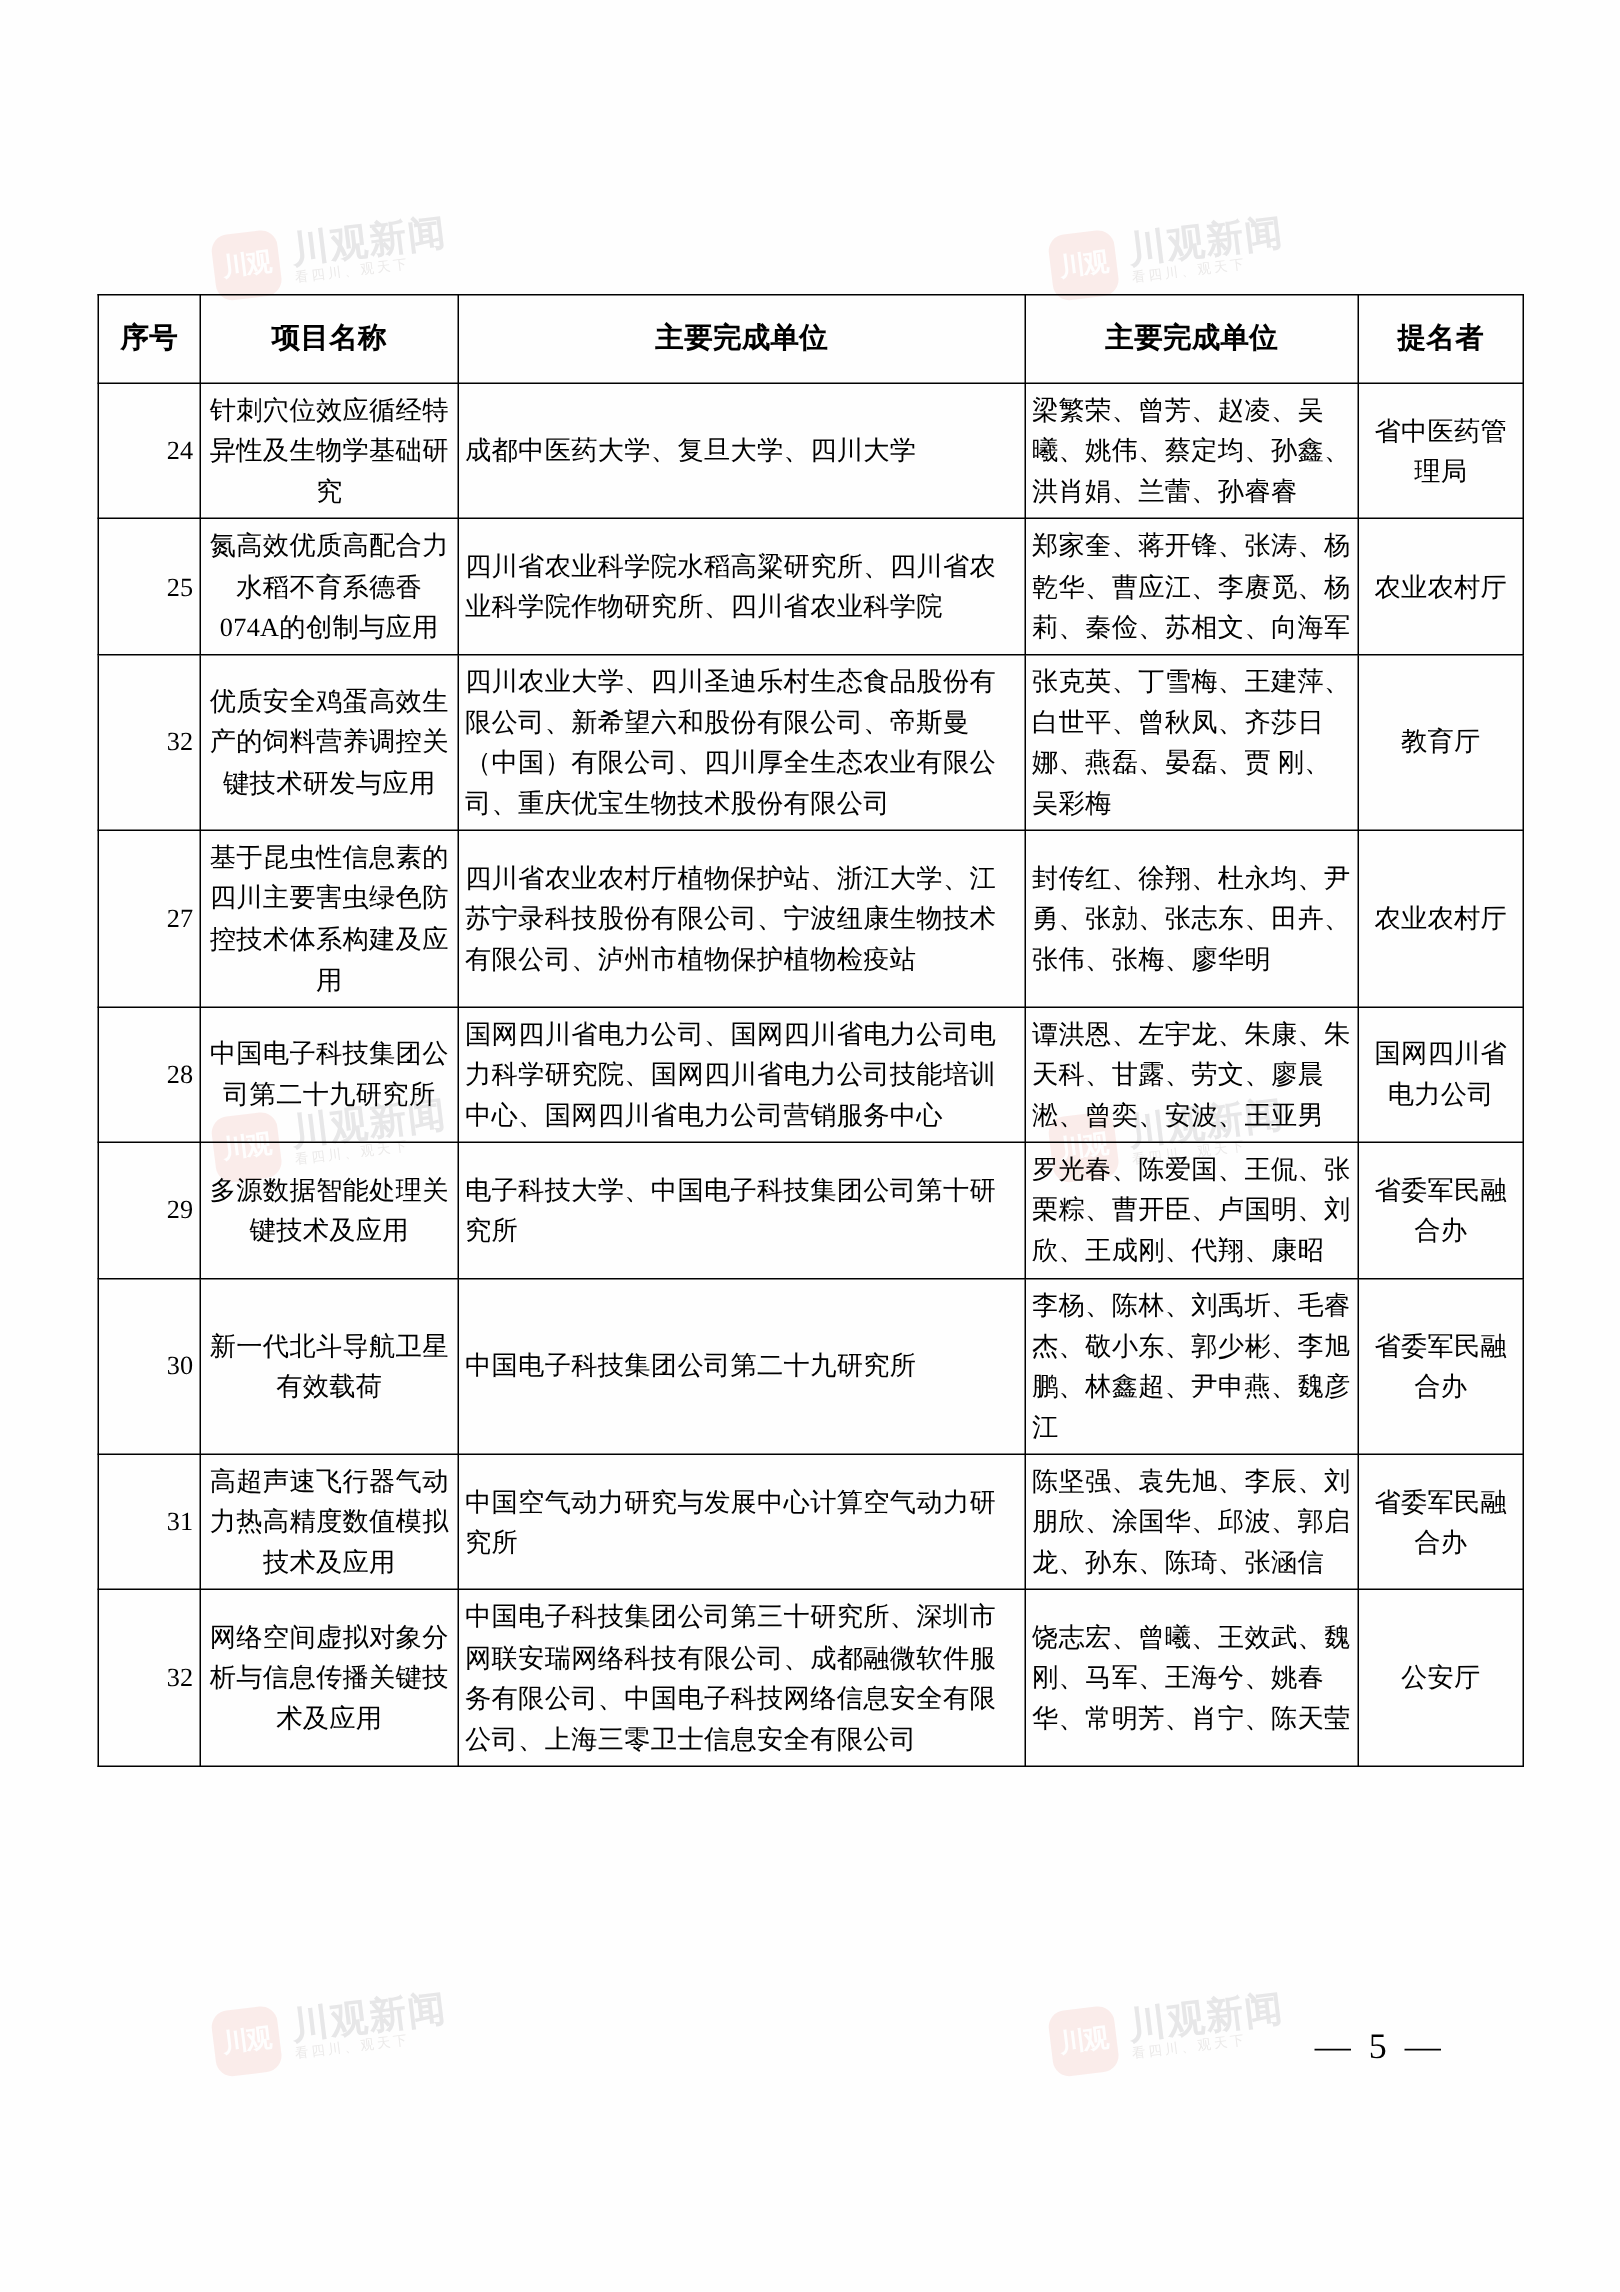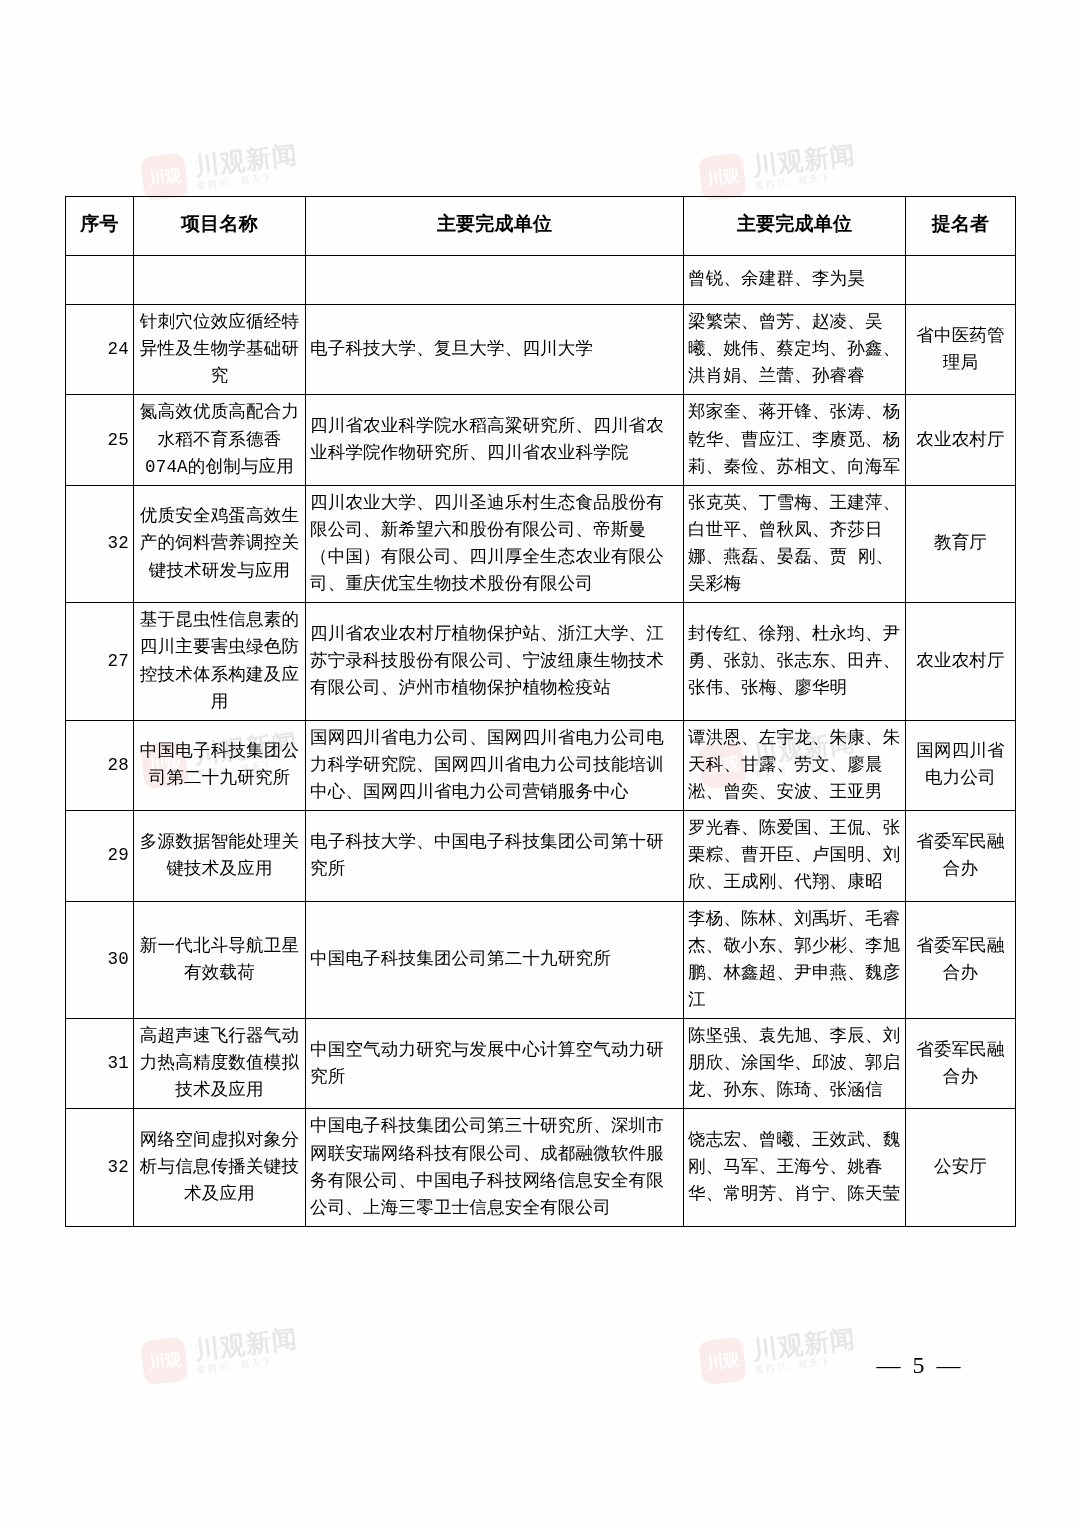--- a/index.html
+++ b/index.html
@@ -93,21 +93,20 @@
   }
   table.awards th,
   table.awards td {
     border: 1.4px solid #000000;
     vertical-align: middle;
     padding: 4px 4px;
     font-size: 17.5px;
     line-height: 1.55;
     letter-spacing: 0.2px;
     background: transparent;
-    font-family: Liberation Mono, monospace;
   }
   table.awards thead th {
     text-align: center;
     font-weight: bold;
     height: 46px;
     padding: 6px 4px;
     font-size: 19px;
   }
 
   
@@ -204,30 +203,23 @@
         <tr>
           <th>序号</th>
           <th>项目名称</th>
           <th>主要完成单位</th>
           <th>主要完成单位</th>
           <th>提名者</th>
         </tr>
       </thead>
       <tbody id="tbody">
           <tr>
-            <td class="no blank"></td>
-            <td class="name blank"></td>
-            <td class="unit blank"></td>
-            <td class="ppl blank">曾锐、余建群、李为昊</td>
-            <td class="nom blank"></td>
-          </tr>
-          <tr>
             <td class="no">24</td>
             <td class="name">针刺穴位效应循经特异性及生物学基础研究</td>
-            <td class="unit">电子科技大学、复旦大学、四川大学</td>
+            <td class="unit">成都中医药大学、复旦大学、四川大学</td>
             <td class="ppl">梁繁荣、曾芳、赵凌、吴曦、姚伟、蔡定均、孙鑫、洪肖娟、兰蕾、孙睿睿</td>
             <td class="nom">省中医药管理局</td>
           </tr>
           <tr>
             <td class="no">25</td>
             <td class="name">氮高效优质高配合力水稻不育系德香074A的创制与应用</td>
             <td class="unit">四川省农业科学院水稻高粱研究所、四川省农业科学院作物研究所、四川省农业科学院</td>
             <td class="ppl">郑家奎、蒋开锋、张涛、杨乾华、曹应江、李赓觅、杨莉、秦俭、苏相文、向海军</td>
             <td class="nom">农业农村厅</td>
           </tr>

